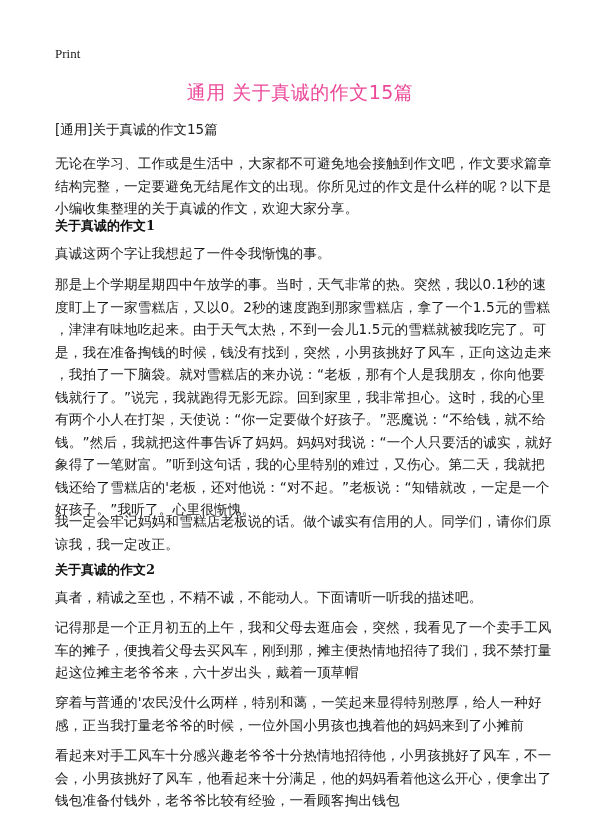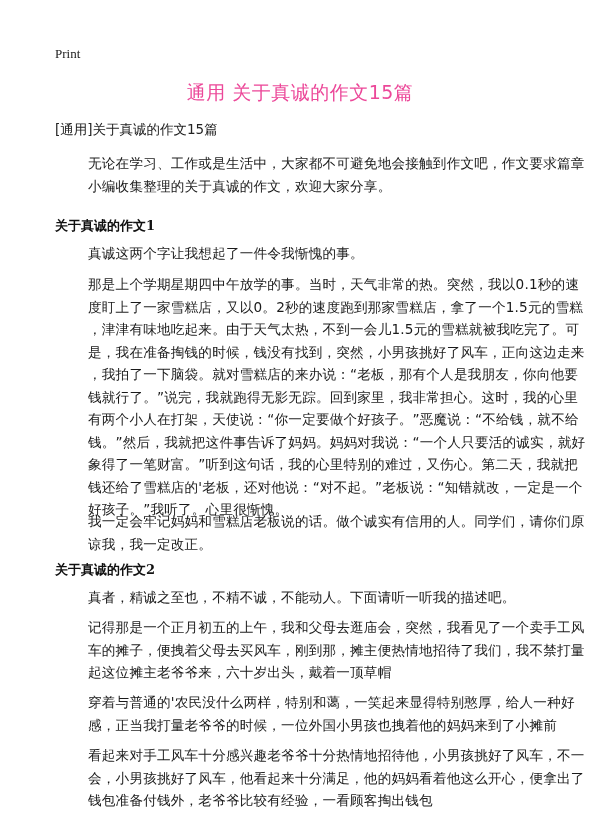--- a/index.html
+++ b/index.html
@@ -3,31 +3,32 @@
 <meta charset="utf-8">
 <style>
   html, body { margin: 0; padding: 0; background: #ffffff; }
   body { width: 600px; height: 828px; overflow: hidden; position: relative;
          font-family: "DejaVu Sans", sans-serif; color: #111; }
   .print { position: absolute; left: 55px; top: 46px; font-family: "Liberation Serif", serif; font-size: 13px; color: #222; }
   .title { position: absolute; left: 0; width: 600px; top: 80px; text-align: center; font-size: 19px; color: #ec4899; letter-spacing: 0.5px; }
   .subtitle { position: absolute; left: 55px; top: 121px; font-size: 13.5px; color: #222; }
   .block { position: absolute; left: 55px; width: 500px; font-size: 13.6px; line-height: 22.5px; color: #1a1a1a; letter-spacing: 0.2px; }
   .heading { position: absolute; left: 55px; font-size: 13px; font-weight: bold; font-family: "DejaVu Serif", serif; color: #111; }
-  .line { display: block; white-space: nowrap; margin-left: 33px; }
+  .line { display: block; white-space: nowrap; }
 </style>
 </head>
 <body>
 
 <div class="print">Print</div>
 <div class="title">通用  关于真诚的作文15篇</div>
 <div class="subtitle">[通用]关于真诚的作文15篇</div>
 
 <div class="block" style="top:152px;">
   <span class="line">无论在学习、工作或是生活中，大家都不可避免地会接触到作文吧，作文要求篇章</span>
+  <span class="line">结构完整，一定要避免无结尾作文的出现。你所见过的作文是什么样的呢？以下是</span>
   <span class="line">小编收集整理的关于真诚的作文，欢迎大家分享。</span>
 </div>
 
 <div class="heading" style="top:217px;">关于真诚的作文1</div>
 
 <div class="block" style="top:242px;">
   <span class="line">真诚这两个字让我想起了一件令我惭愧的事。</span>
 </div>
 
 <div class="block" style="top:273px;">

